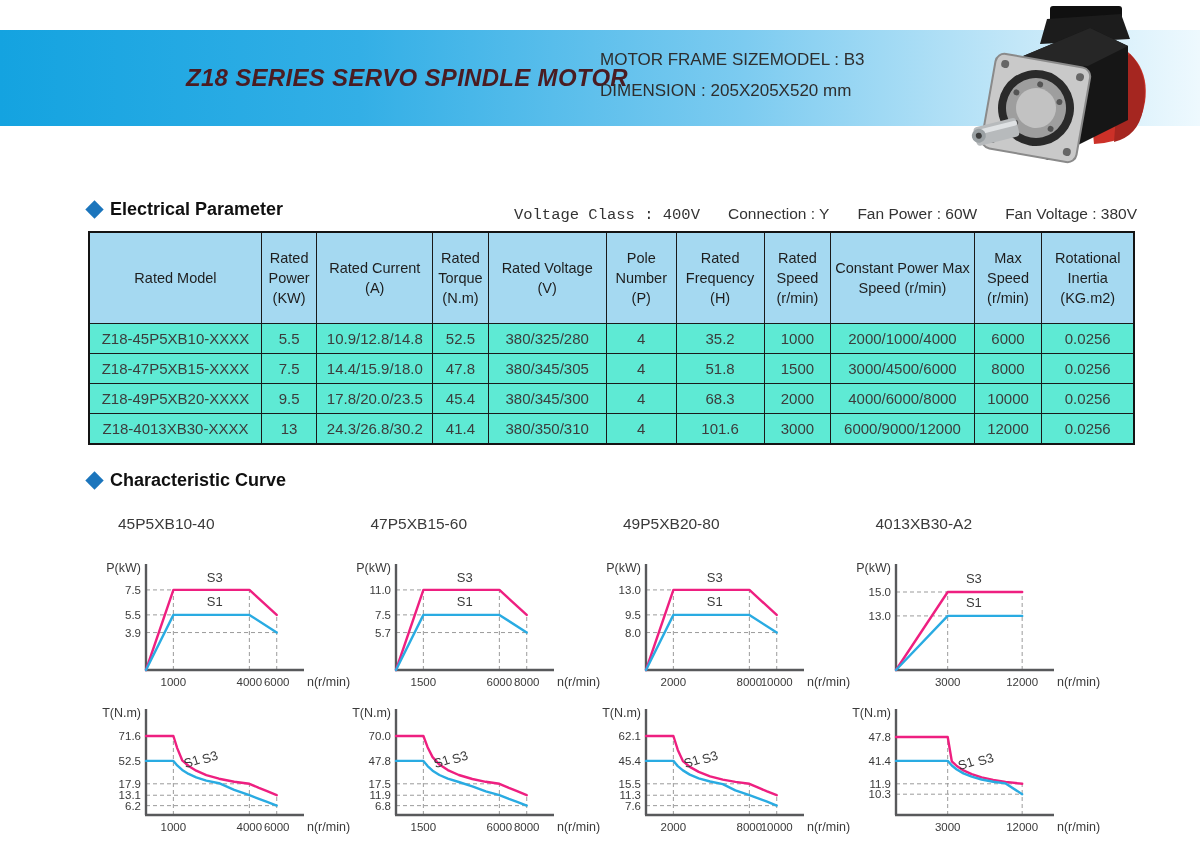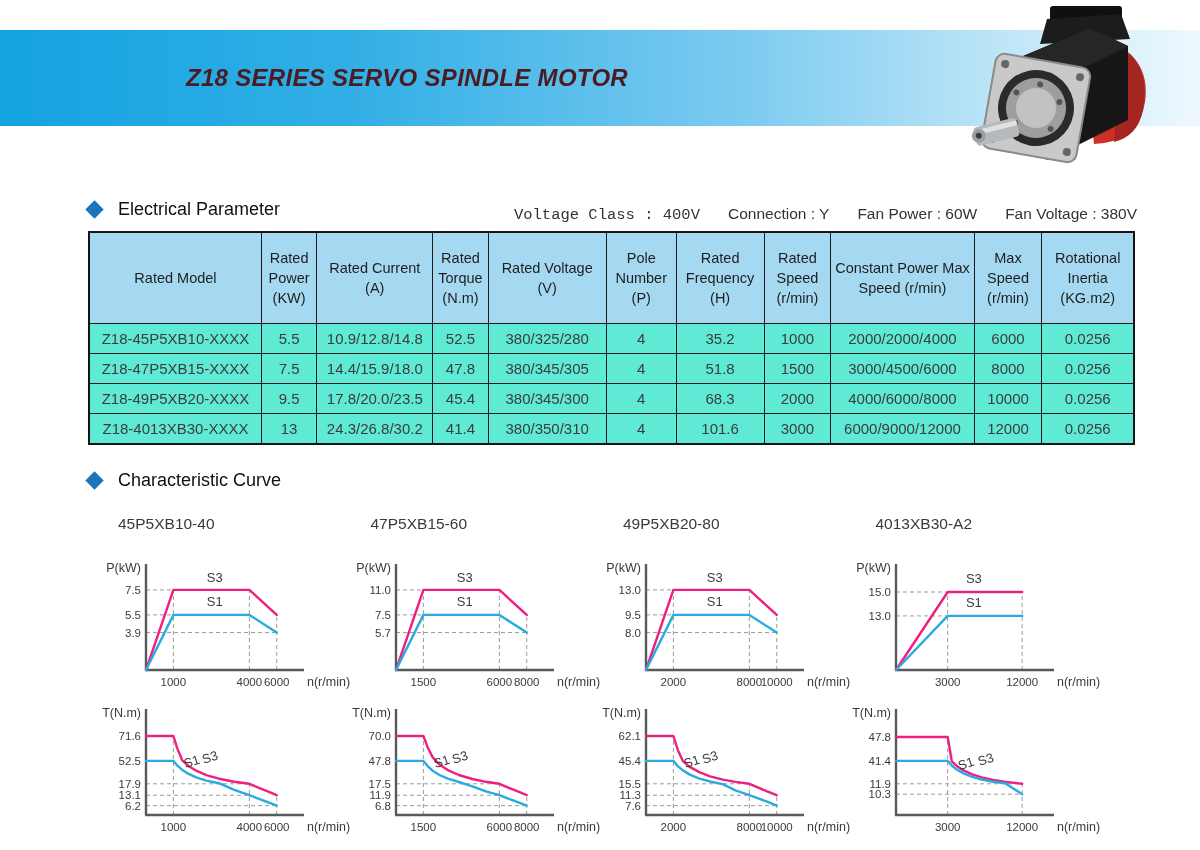--- a/index.html
+++ b/index.html
@@ -12,22 +12,22 @@
     background:linear-gradient(90deg,#14a3e0 0%,#33afe6 30%,#7ccbf0 62%,#c3e7f8 85%,#eef9fe 100%);
   }
   .banner-title{
     position:absolute;left:186px;top:34px;font-size:24px;font-weight:bold;
     color:#4a1c22;letter-spacing:.3px;white-space:nowrap;font-style:italic;
   }
   .banner-specs{position:absolute;left:600px;top:14px;font-size:17px;color:#2e2e2e;line-height:31px;}
   .banner-specs .row{white-space:nowrap;}
   .motor{position:absolute;top:2px;right:40px;width:190px;height:168px;}
   .sec{
-    position:absolute;left:88px;display:flex;align-items:center;gap:17px;
-    font-size:18px;font-weight:normal;color:#101010;
+    position:absolute;left:88px;display:flex;align-items:center;gap:9px;
+    font-size:18px;font-weight:bold;color:#101010;
   }
   .sec .diamond{width:13px;height:13px;background:#1b75bc;transform:rotate(45deg);flex:0 0 auto;}
   #sec-electrical{top:199px;}
   #sec-curve{top:470px;}
   .espec{position:absolute;top:205px;right:63px;font-size:15.5px;color:#333;white-space:nowrap;}
   .espec .item{margin-left:28px;}
   .espec .item:first-child{margin-left:0;font-family:Liberation Mono, monospace;}
   table.tbl{
     position:absolute;left:88px;top:231px;width:1047px;
     border-collapse:collapse;table-layout:fixed;border:2.5px solid #141414;
@@ -47,20 +47,24 @@
   .chart-row{position:absolute;left:100px;display:grid;grid-template-columns:repeat(4,250px);}
   #charts-power{top:552px;}
   #charts-torque{top:697px;}
   .chart{width:250px;height:145px;}
 </style>
 </head>
 <body>
 
 <div class="banner">
   <div class="banner-title">Z18 SERIES SERVO SPINDLE MOTOR</div>
+  <div class="banner-specs">
+      <div class="row"><span>MOTOR FRAME SIZEMODEL</span><span> :  </span><span>B3</span></div>
+      <div class="row"><span>DIMENSION</span><span> :  </span><span>205X205X520 mm</span></div>
+    </div>
 </div>
 
 <svg class="motor" viewBox="0 0 190 168" xmlns="http://www.w3.org/2000/svg">
   <path d="M128,34 Q182,52 175,100 Q169,140 124,142 L116,58 Z" fill="#cc3128"></path>
   <path d="M160,52 Q180,72 173,108 Q168,134 144,140 L150,60 Z" fill="#a52620"></path>
   <rect x="80" y="4" width="72" height="32" rx="3" fill="#101010"></rect>
   <path d="M70,42 L160,37 L151,12 L77,17 Z" fill="#1c1c1c"></path>
   <path d="M34,62 L120,26 L158,44 L158,118 L78,158 L34,142 Z" fill="#161616"></path>
   <path d="M34,62 L120,26 L158,44 L118,64 Z" fill="#262626"></path>
   <g transform="rotate(10 66 106)">
@@ -125,21 +129,21 @@
   <tbody>
       <tr>
         <td>Z18-45P5XB10-XXXX</td>
         <td>5.5</td>
         <td>10.9/12.8/14.8</td>
         <td>52.5</td>
         <td>380/325/280</td>
         <td>4</td>
         <td>35.2</td>
         <td>1000</td>
-        <td>2000/2000/4000</td>
+        <td>2000/1000/4000</td>
         <td>6000</td>
         <td>0.0256</td>
       </tr>
       <tr class="hl">
         <td>Z18-47P5XB15-XXXX</td>
         <td>7.5</td>
         <td>14.4/15.9/18.0</td>
         <td>47.8</td>
         <td>380/345/305</td>
         <td>4</td>

